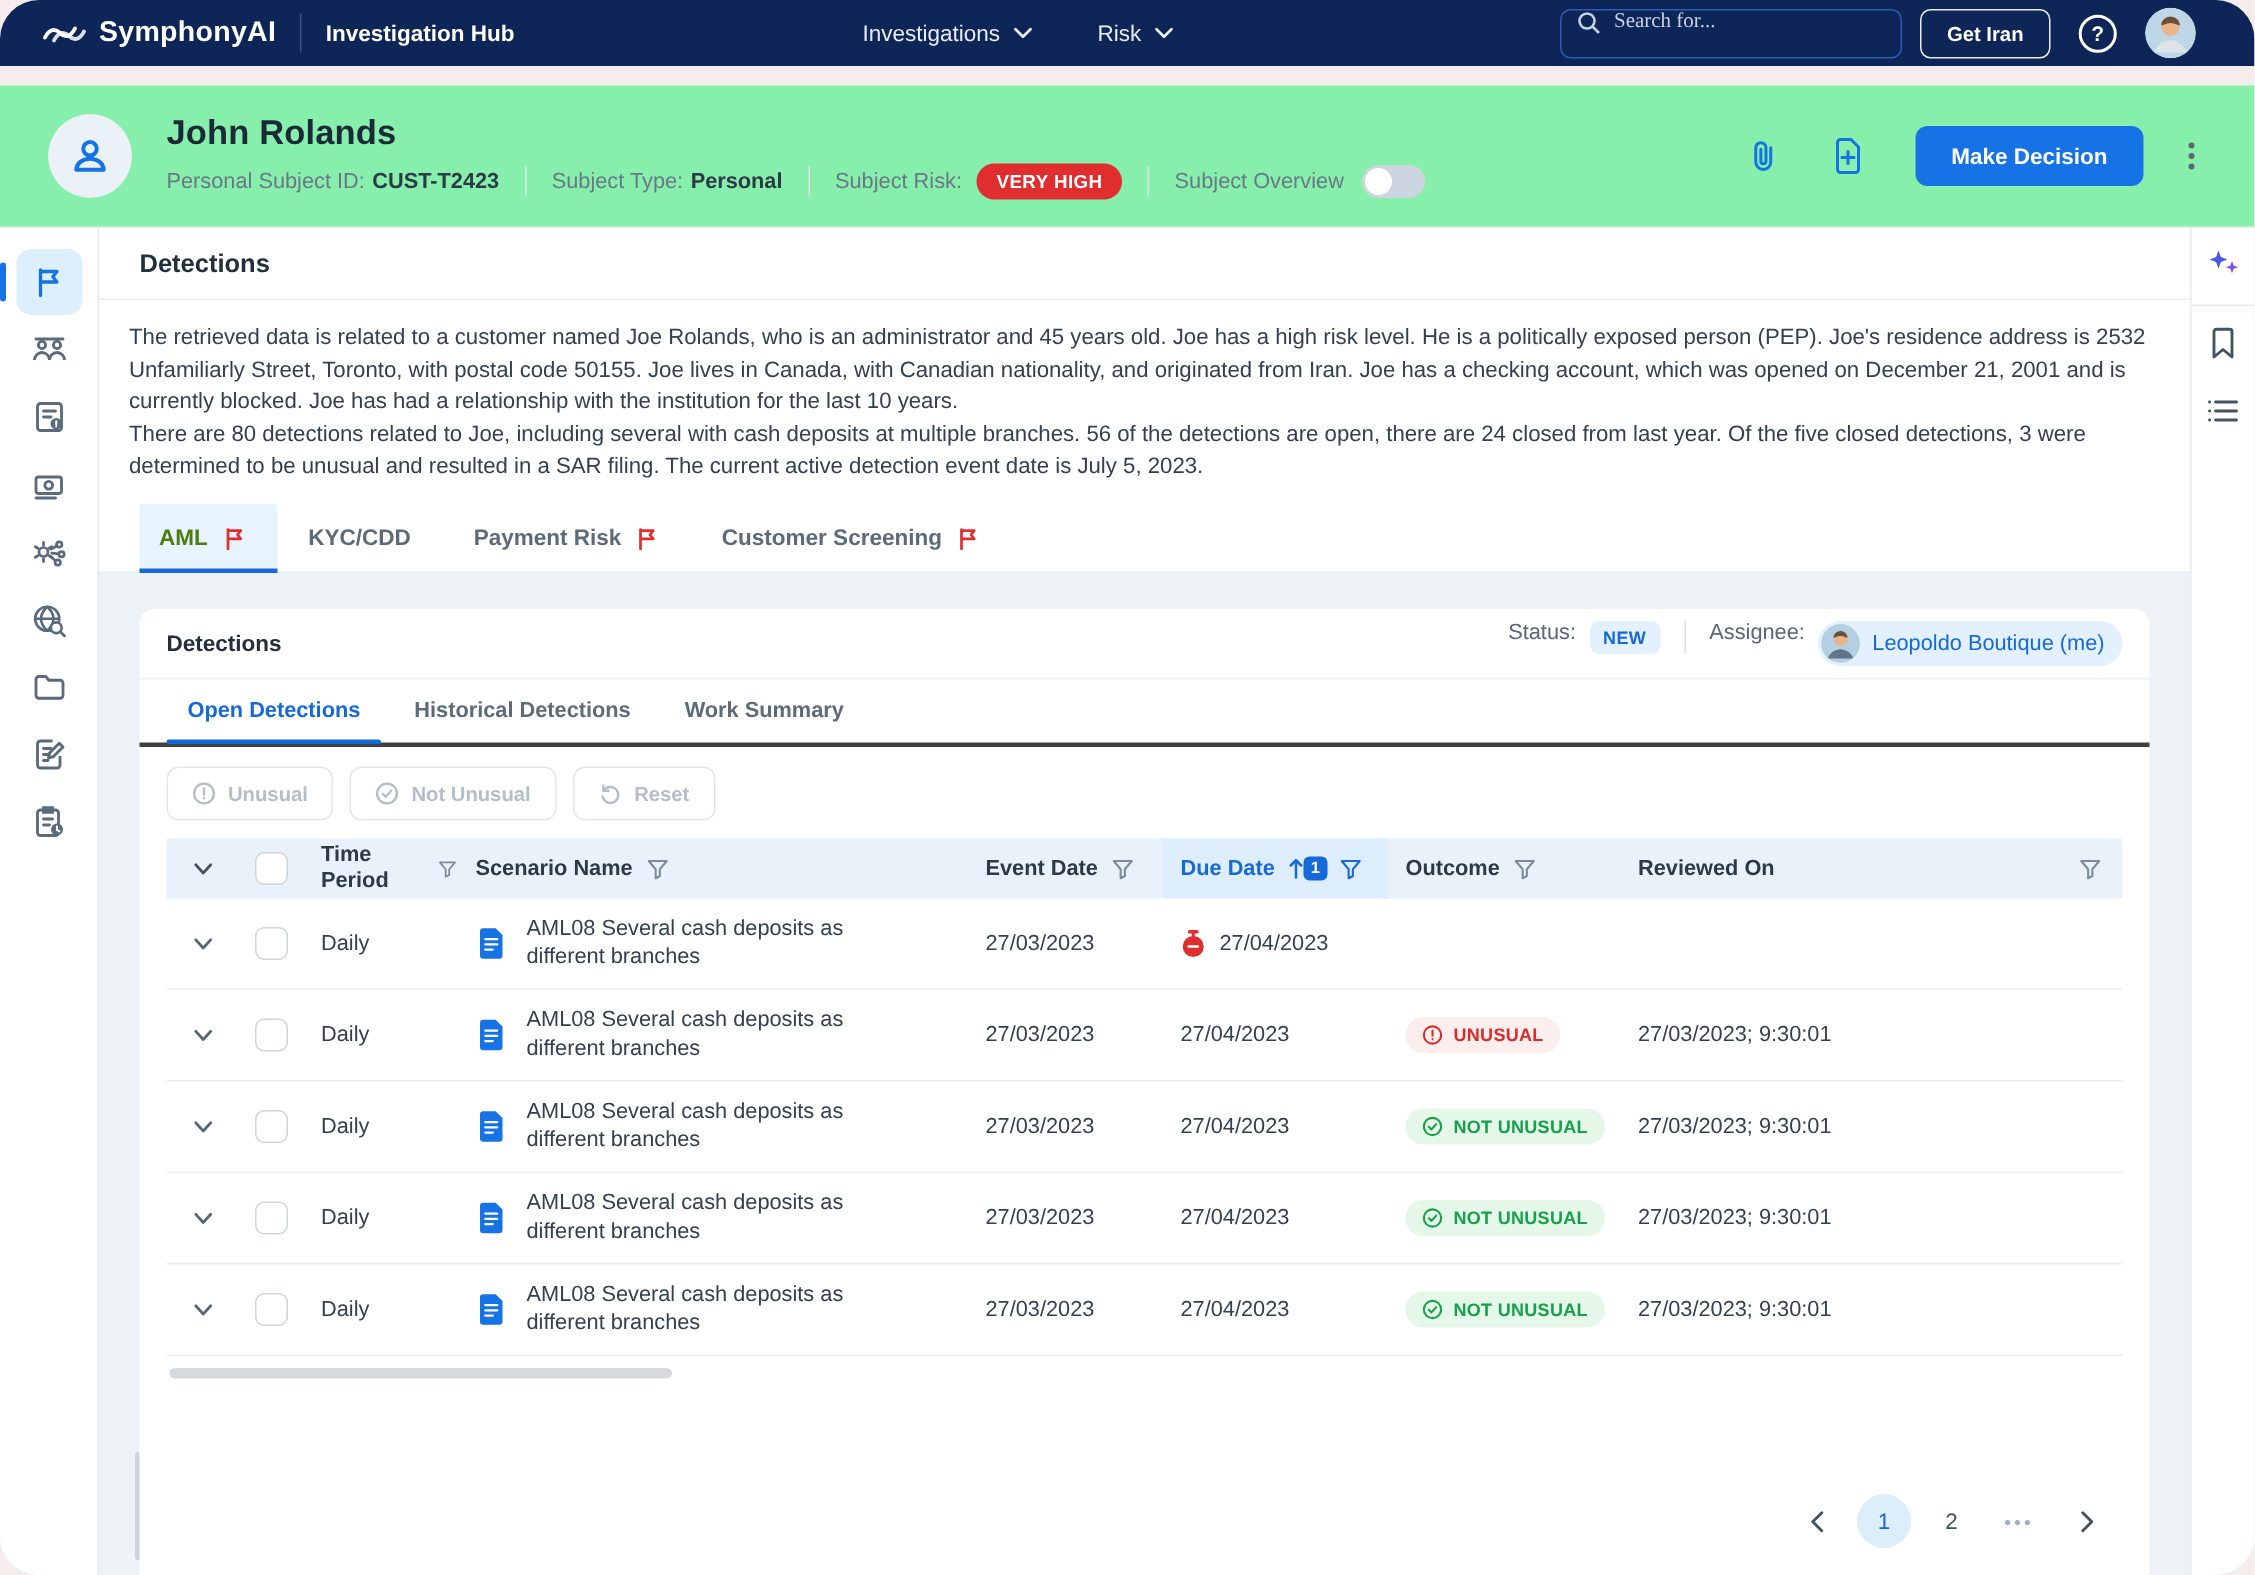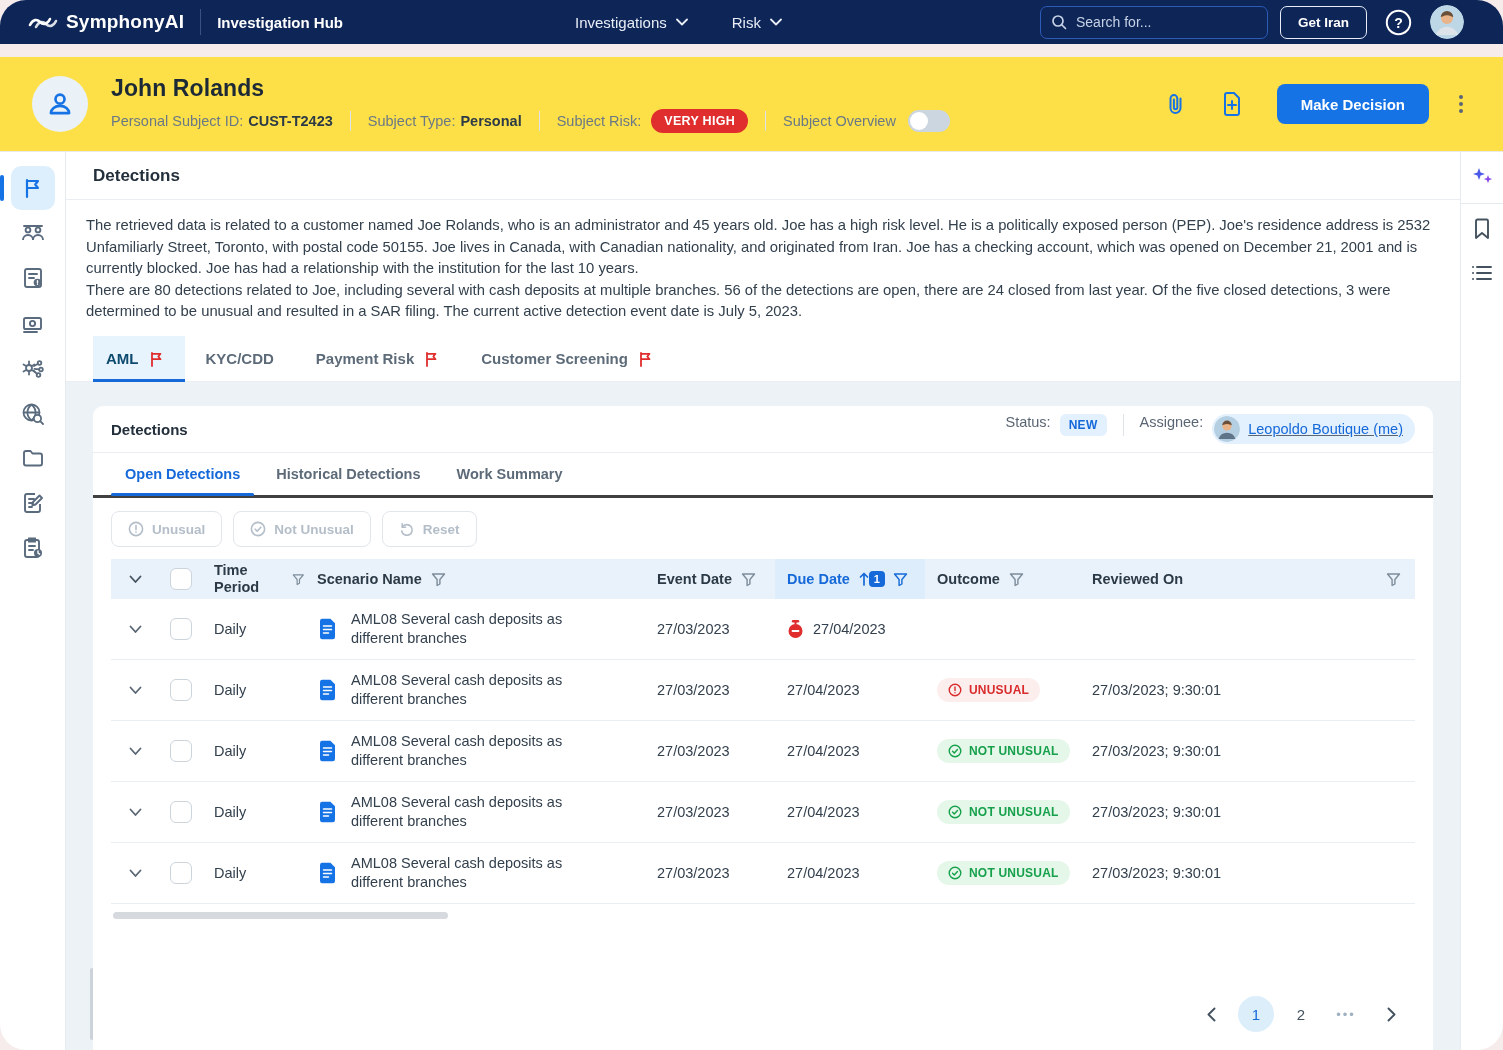--- a/index.html
+++ b/index.html
@@ -9,28 +9,28 @@
 
   
   .topbar { position:absolute; top:0; left:0; right:0; height:44px; background:#0d2557; display:flex; align-items:center; }
   .brand { display:flex; align-items:center; margin-left:28px; }
   .brand-name { color:#fff; font-size:19px; font-weight:700; letter-spacing:.2px; margin-left:8px; }
   .brand-div { width:1px; height:26px; background:#3b5183; margin:0 16px; }
   .app-name { color:#fff; font-size:15px; font-weight:700; }
   .topnav { position:absolute; left:575px; display:flex; align-items:center; gap:44px; }
   .topnav-item { display:flex; align-items:center; gap:9px; color:#e8edf6; font-size:15px; cursor:pointer; }
   .topright { position:absolute; right:39px; display:flex; align-items:center; }
-  .search { width:228px; height:33px; border:1.5px solid #2d5cb8; border-radius:7px; display:flex; align-items:center; padding:0 10px; margin-right:12px; }
+  .search { width:228px; height:33px; border:1.5px solid #2d5cb8; border-radius:7px; display:flex; align-items:flex-start; padding:0 10px; margin-right:12px;font-family:Liberation Serif, serif; }
   .search-ph { color:#c7d2e6; font-size:14px; margin-left:9px; }
   .getnext { height:33px; padding:0 17px; border:1px solid #e8edf6; border-radius:7px; color:#fff; font-size:13.5px; font-weight:700; display:flex; align-items:center; margin-right:18px; background:transparent; }
   .help { margin-right:18px; display:flex; }
   .avatar { width:34px; height:34px; border-radius:50%; overflow:hidden; flex:none; }
 
   
-  .subject { position:absolute; top:57px; left:0; right:0; height:95px; background:#fde047; border-bottom:1px solid #ece9e9; display:flex; align-items:center; }
+  .subject { position:absolute; top:57px; left:0; right:0; height:95px; background:#86efac; border-bottom:1px solid #ece9e9; display:flex; align-items:center; }
   .subj-avatar { width:56px; height:56px; border-radius:50%; background:#eaf1f7; margin-left:32px; display:flex; align-items:center; justify-content:center; }
   .subj-block { margin-left:23px; }
   .subj-name { font-size:23px; font-weight:700; color:#1c2936; letter-spacing:.1px; }
   .subj-meta { display:flex; align-items:center; margin-top:7px; font-size:14.5px; color:#68768486; }
   .subj-meta .lbl { color:#6a7886; }
   .subj-meta .val { color:#2c3a47; font-weight:700; margin-left:5px; }
   .meta-div { width:1px; height:20px; background:#dde3e9; margin:0 17px; }
   .risk-badge { background:#e02d2d; color:#fff; font-size:12.5px; font-weight:700; letter-spacing:.3px; border-radius:14px; padding:5px 13px; margin-left:10px; }
   .toggle { width:42px; height:22px; border-radius:11px; background:#ccd6e0; margin-left:12px; position:relative; }
   .toggle::after { content:""; position:absolute; left:2px; top:2px; width:18px; height:18px; border-radius:50%; background:#fff; }
@@ -53,33 +53,33 @@
   .main { position:absolute; top:152px; bottom:0; left:66px; right:43px; background:#fff; display:flex; flex-direction:column; }
   .ptitle { height:48px; border-bottom:1px solid #eaeef2; display:flex; align-items:center; padding:0 27px; font-size:17px; font-weight:700; color:#232f3b; flex:none; }
   .ai-head { height:71px; border-bottom:1px solid #eaeef2; display:flex; align-items:center; padding:0 20px; flex:none; }
   .ai-text { margin-left:12px; }
   .ai-title { font-size:15px; font-weight:700; color:#232f3b; }
   .ai-sub { font-size:13.5px; color:#7d8894; margin-top:4px; }
   .summary { padding:15px 26px 0 20px; font-size:14.8px; line-height:21.6px; color:#33404d; flex:none; height:136px; }
   .summary p { margin:0; }
   .tabbar { height:46px; border-bottom:1px solid #eaeef2; display:flex; padding-left:27px; flex:none; }
   .tab { display:flex; align-items:center; gap:10px; padding:0 21px; font-size:15px; font-weight:700; color:#5d6b79; position:relative; }
-  .tab.active { background:#e7f3fd; color:#0c4a6e;padding-left:13px; }
+  .tab.active { background:#e7f3fd; color:#4d7c0f;padding-left:13px; }
   .tab.active::after { content:""; position:absolute; left:0; right:0; bottom:-1px; height:3px; background:#1569d9; }
   .tabcontent { flex:1; background:#edf2f7; padding:24px 27px 0 27px; min-height:0; position:relative; }
   .vscroll { position:absolute; left:24px; bottom:10px; width:4px; height:72px; border-radius:2px; background:#ccd3da; }
 
   
   .card { background:#fff; border-radius:10px 10px 0 0; height:100%; display:flex; flex-direction:column; position:relative; }
   .card-head { height:47px; border-bottom:1px solid #eaeef2; display:flex; align-items:center; padding:0 18px; flex:none; }
   .card-title { font-size:15px; font-weight:700; color:#232f3b; }
   .card-right { margin-left:auto; display:flex; align-items:flex-start; font-size:14.5px; color:#5a6673; }
   .status-badge { background:#e3f0fd; color:#1569d9; font-size:12px; font-weight:700; border-radius:6px; padding:4px 9px; margin-left:9px; letter-spacing:.3px; }
   .chead-div { width:1px; height:22px; background:#dde3e9; margin:0 16px; }
-  .assignee-pill { display:flex; align-items:center; background:#e3f0fd; border-radius:15px; padding:2px 12px 2px 2px; margin-left:9px;text-decoration:underline; }
+  .assignee-pill { display:flex; align-items:center; background:#e3f0fd; border-radius:15px; padding:2px 12px 2px 2px; margin-left:9px; }
   .assignee-av { width:26px; height:26px; border-radius:50%; overflow:hidden; flex:none; }
   .assignee-name { color:#1569d9; font-size:14.5px; margin-left:8px; }
   .subtabs { height:45px; border-bottom:3px solid #404040; display:flex; padding:0 18px; gap:8px; flex:none; }
   .subtab { display:flex; align-items:center; padding:0 14px; font-size:14.5px; font-weight:700; color:#5d6b79; position:relative; }
   .subtab.active { color:#1569d9; }
   .subtab.active::after { content:""; position:absolute; left:0; right:0; bottom:-1px; height:3px; background:#1569d9; border-radius:2px; }
   .actions { padding:13px 18px 12px; display:flex; gap:11px; flex:none; }
   .abtn { height:36px; border:1px solid #e1e6eb; background:#fff; border-radius:8px; display:flex; align-items:center; gap:8px; padding:0 16px; font-size:13.5px; font-weight:700; color:#b4bec9; font-family:inherit; }
 
   

